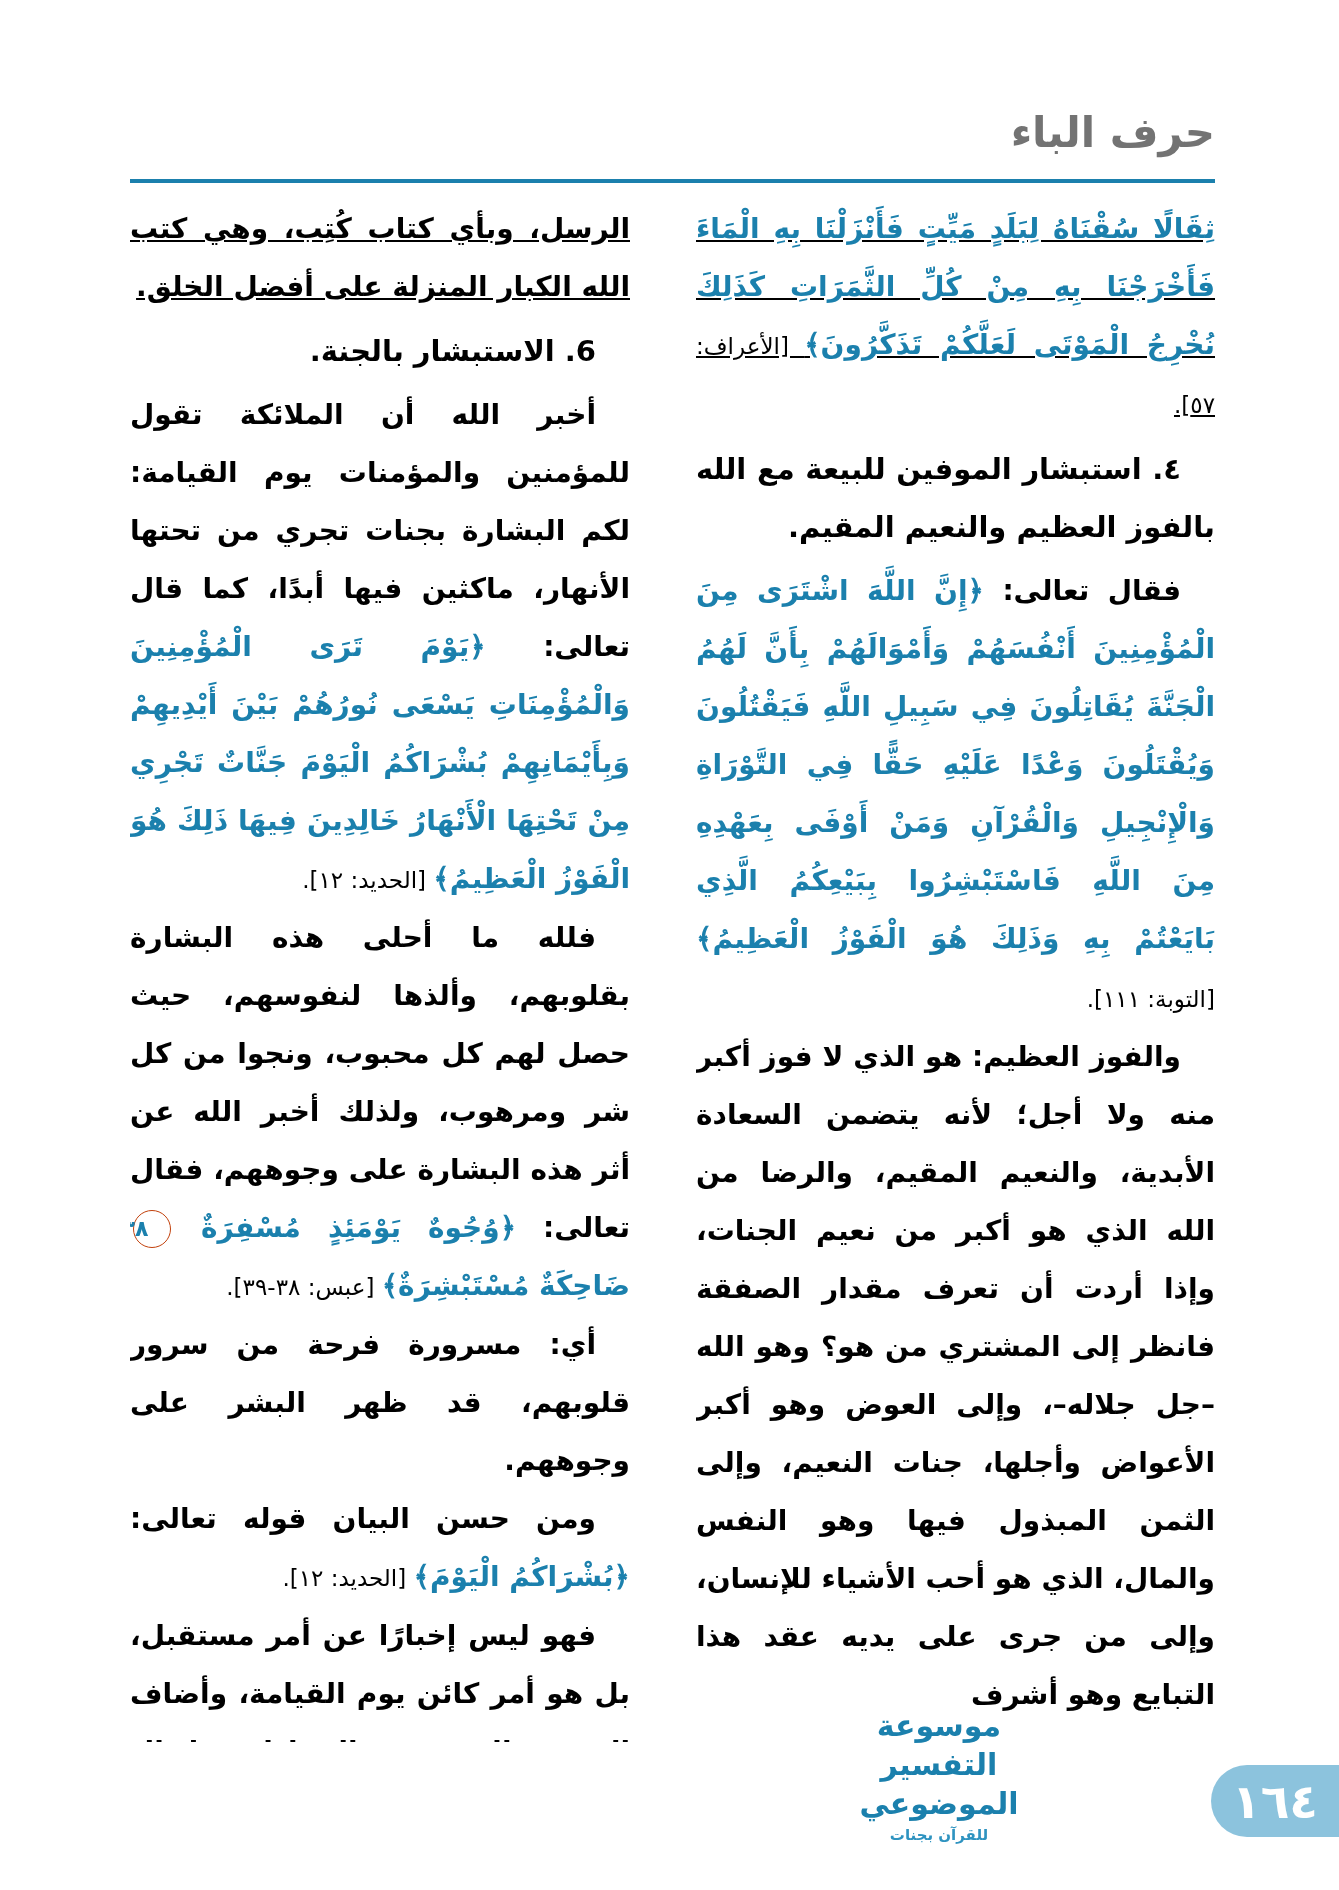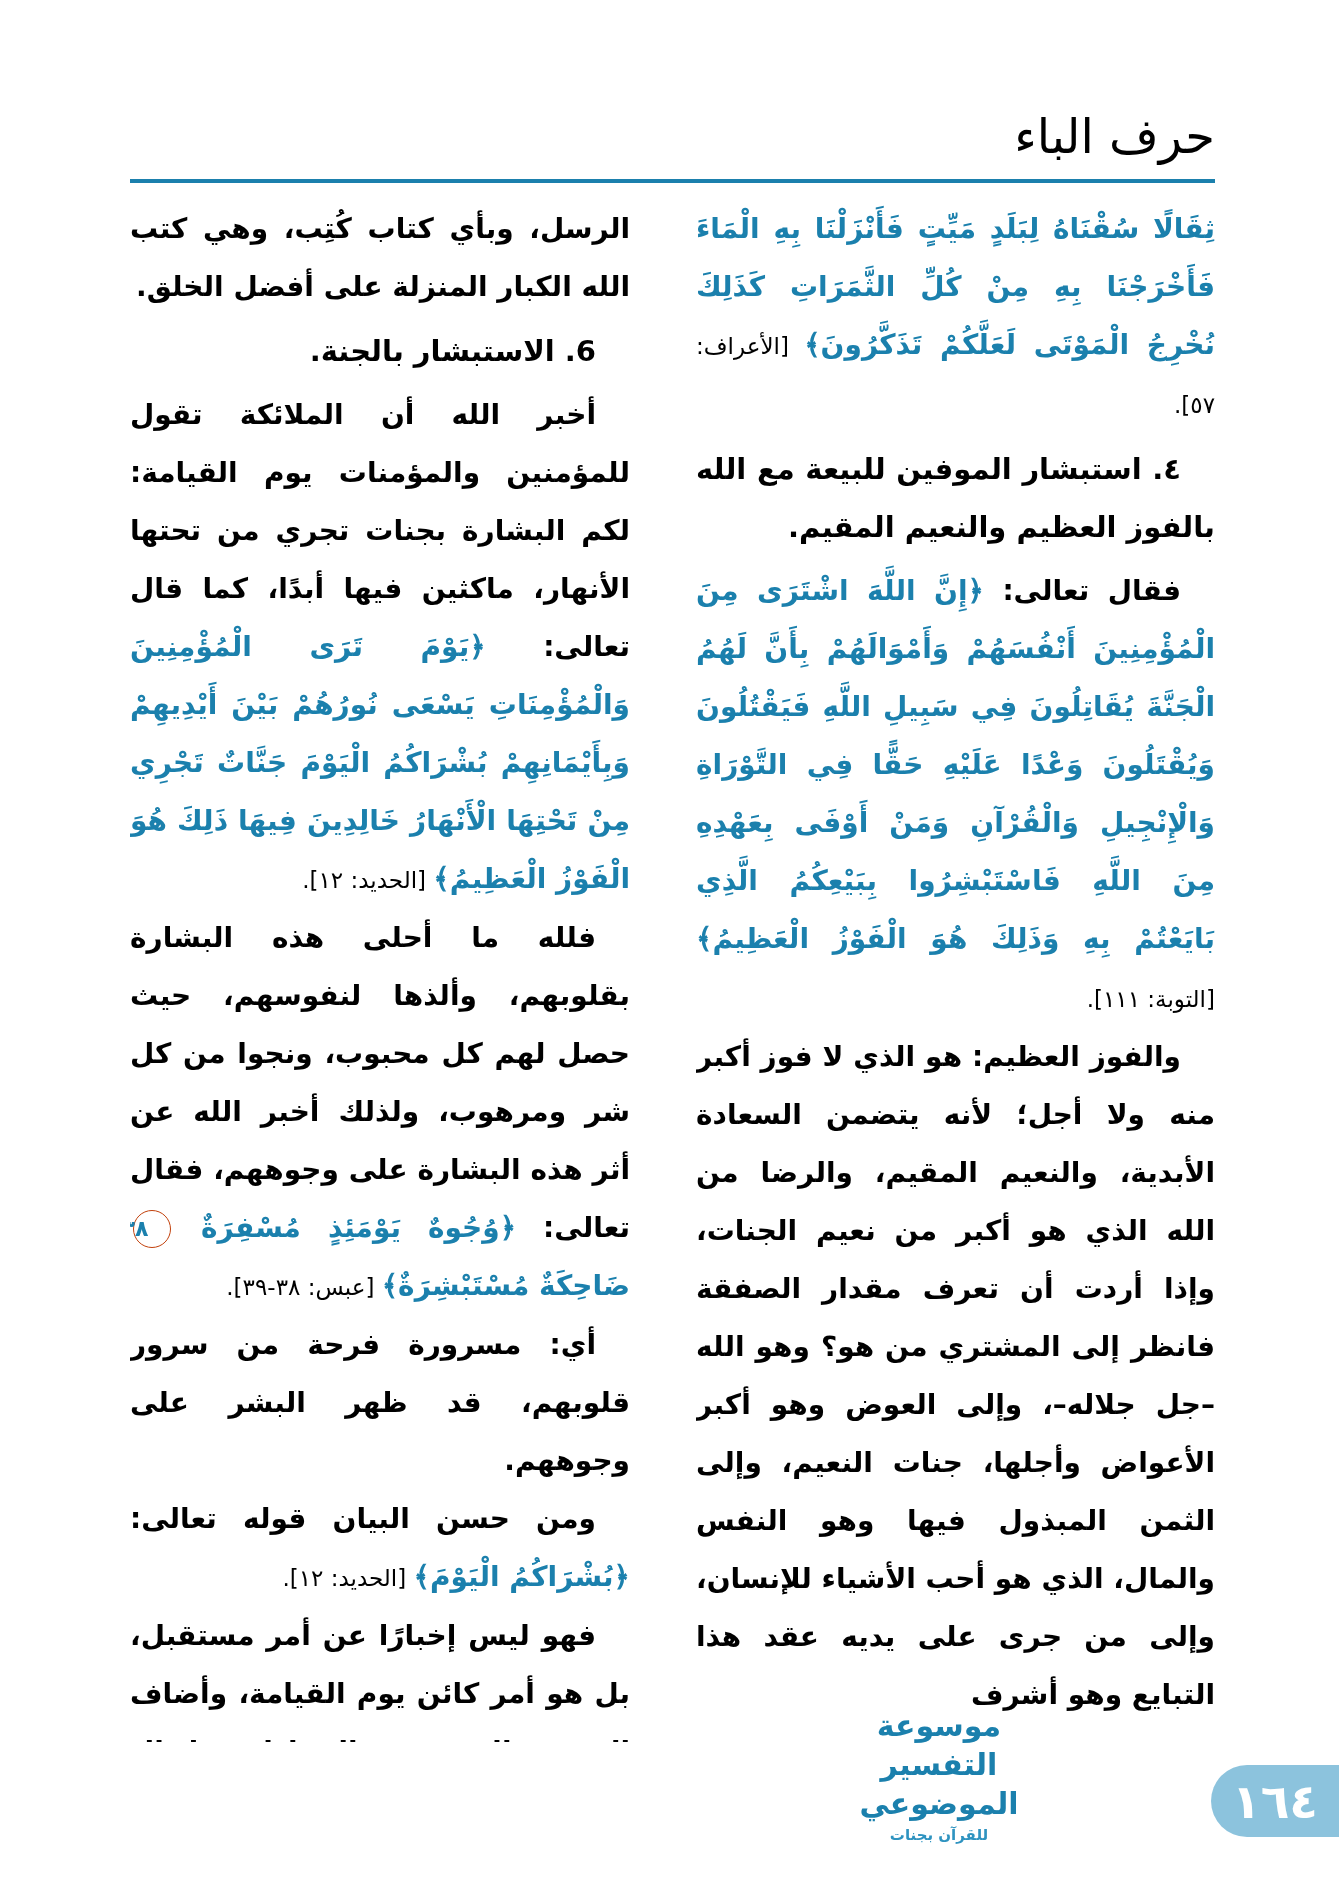--- a/index.html
+++ b/index.html
@@ -12,22 +12,22 @@
     font-family:"DejaVu Sans", sans-serif;
     direction:rtl;
   }
   
   .page-header {
     position:absolute; top:108px; right:124px; left:130px;
     text-align:right;
   }
   .chapter-title {
     display:inline-block;
-    font-size:48px; font-weight:normal;
-    color:#000000;
+    font-size:42px; font-weight:bold;
+    color:#737373;
     line-height:1.2;
     letter-spacing:-1px;
   }
   .header-rule {
     position:absolute; top:179px; right:124px; left:130px;
     height:4px; background:#1b80ad;
   }
   
   .columns {
     position:absolute; top:200px; right:124px; left:130px; bottom:148px;
@@ -39,21 +39,21 @@
   .col-left  { width:500px; }
   .block {
     margin:0;
     font-size:28px;
     line-height:58px;
     text-align:justify;
     color:#000;
     font-weight:bold;
   }
   .paragraph { text-indent:34px; }
-  .verse, .continuation { text-indent:0; }
+  .verse, .continuation { text-indent:0;text-decoration:underline; }
   .heading { text-indent:34px; font-size:29px; margin:6px 0; }
   .seg-quran { color:#1b80ad; }
   .seg-citation { font-size:23px; font-weight:normal; }
   .seg-bold { font-weight:bold; }
   .seg-ayah {
     display:inline-flex; align-items:center; justify-content:center;
     width:36px; height:36px;
     border:1px solid #c2410c; border-radius:50%;
     color:#1b80ad;
     font-size:22px; line-height:1;

